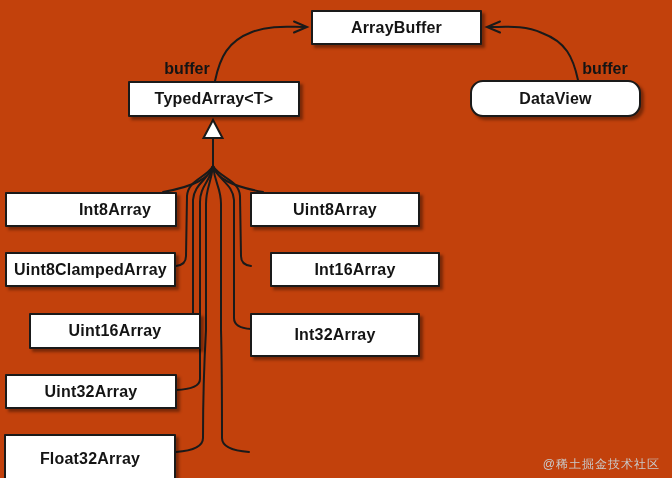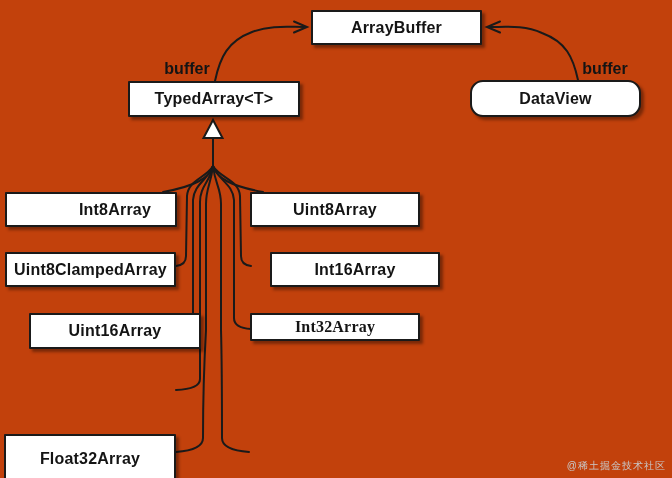--- a/index.html
+++ b/index.html
@@ -27,22 +27,22 @@
     box-sizing:border-box;
     white-space:nowrap;
   }
   .edge-label{
     position:absolute;z-index:2;
     font-size:16px;font-weight:600;color:#141414;
     text-align:center;
   }
   .watermark{
     position:absolute;z-index:3;
-    right:6px;bottom:5px;
-    font-size:10px;color:#c9c9c9;
+    right:12px;bottom:5px;
+    font-size:12px;color:#c9c9c9;
     letter-spacing:1px;
   }
 </style>
 </head>
 <body>
 
 <div class="canvas">
 
   <svg class="connectors" viewBox="0 0 672 478" fill="none" stroke="#1a1a1a" stroke-width="2" stroke-linecap="round">
 
@@ -84,29 +84,32 @@
 
   <div class="box" style="left:5px;top:192px;width:172px;height:35px;padding-left:48px;">
     <span>Int8Array</span>
   </div>
   <div class="box" style="left:5px;top:252px;width:171px;height:35px;">
     <span>Uint8ClampedArray</span>
   </div>
   <div class="box" style="left:5px;top:313px;width:172px;height:36px;margin-left:24px;">
     <span>Uint16Array</span>
   </div>
+  <div class="box" style="left:5px;top:374px;width:172px;height:35px;">
+    <span>Uint32Array</span>
+  </div>
   <div class="box" style="left:4px;top:434px;width:172px;height:49px;">
     <span>Float32Array</span>
   </div>
 
   <div class="box" style="left:250px;top:192px;width:170px;height:35px;">
     <span>Uint8Array</span>
   </div>
   <div class="box" style="left:250px;top:252px;width:170px;height:35px;margin-left:20px;">
     <span>Int16Array</span>
   </div>
-  <div class="box" style="left:250px;top:313px;width:170px;height:28px;font-family:Liberation Serif, serif;">
+  <div class="box" style="left:250px;top:313px;width:170px;height:44px;">
     <span>Int32Array</span>
   </div>
 
   <div class="watermark">@稀土掘金技术社区</div>
 
 </div>
 
 </body></html>

